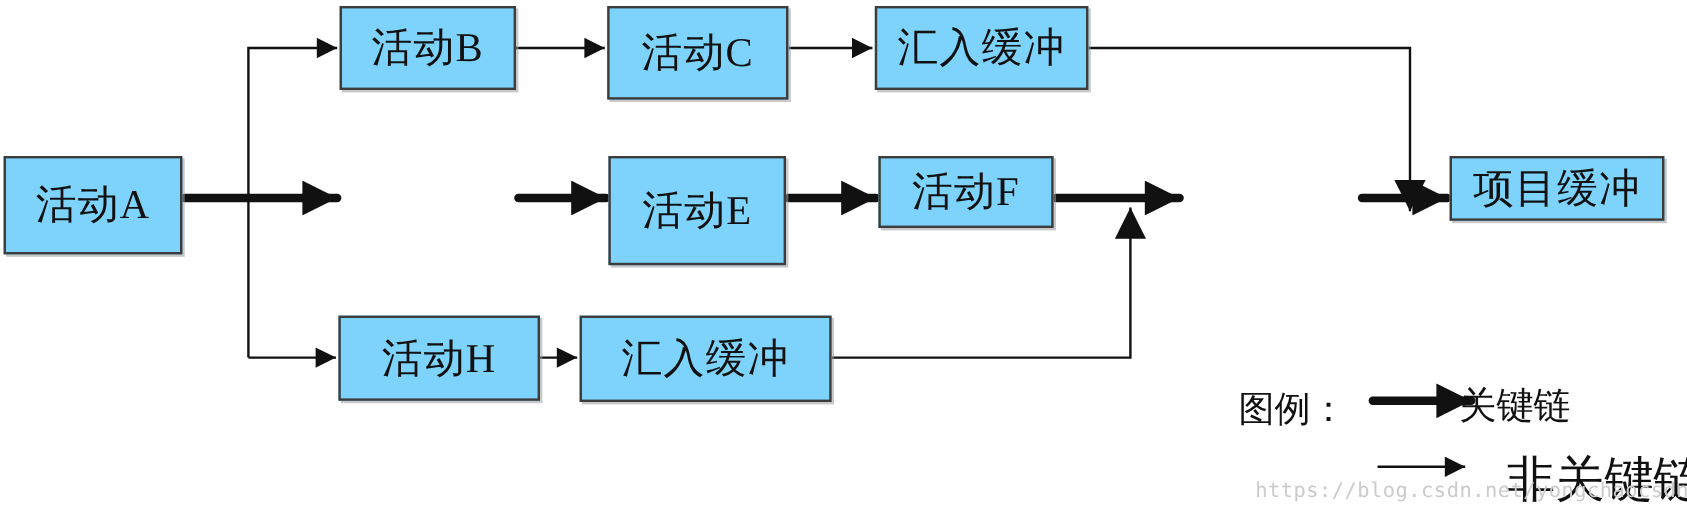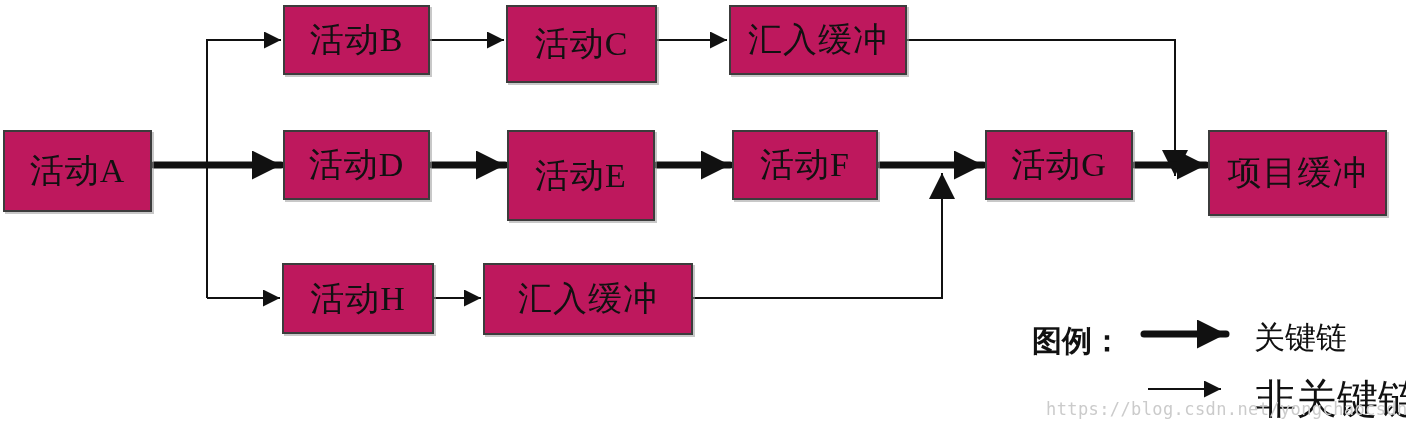--- a/index.html
+++ b/index.html
@@ -7,21 +7,21 @@
     position:relative;
     width:1406px;height:431px;
     background:#fff;
     font-family:"Liberation Serif","DejaVu Serif",serif;
     overflow:hidden;
   }
   #wires{position:absolute;left:0;top:0;width:1406px;height:431px;}
   .node{
     position:absolute;
     box-sizing:border-box;
-    background:#be185d;
+    background:#7dd3fc;
     border:2px solid #3c3c3c;
     box-shadow:2px 2px 0 rgba(155,155,155,.55);
     display:flex;align-items:center;justify-content:center;
     font-size:34px;color:#111;
     letter-spacing:1px;
     white-space:nowrap;
   }
   .legend-text{
     position:absolute;
     color:#111;
@@ -78,33 +78,31 @@
   </svg>
 
   <div class="node" style="left:3px;top:130px;width:149px;height:82px">活动A</div>
 
   <div class="node" style="left:283px;top:5px;width:147px;height:70px">活动B</div>
 
   <div class="node" style="left:506px;top:5px;width:151px;height:78px">活动C</div>
 
   <div class="node" style="left:729px;top:5px;width:178px;height:70px">汇入缓冲</div>
 
-  <div class="node" style="left:283px;top:130px;width:147px;height:70px">活动D</div>
 
   <div class="node" style="left:507px;top:130px;width:148px;height:91px">活动E</div>
 
-  <div class="node" style="left:732px;top:130px;width:146px;height:70px">活动F</div>
+  <div class="node" style="left:732px;top:130px;width:146px;height:60px">活动F</div>
 
-  <div class="node" style="left:985px;top:130px;width:148px;height:70px">活动G</div>
 
-  <div class="node" style="left:1208px;top:130px;width:179px;height:86px">项目缓冲</div>
+  <div class="node" style="left:1208px;top:130px;width:179px;height:54px">项目缓冲</div>
 
-  <div class="node" style="left:282px;top:263px;width:152px;height:71px">活动H</div>
+  <div class="node" style="left:282px;top:263px;width:168px;height:71px">活动H</div>
 
   <div class="node" style="left:483px;top:263px;width:210px;height:72px">汇入缓冲</div>
 
-  <div class="legend-text" style="left:1032px;top:321px;font-weight:bold;">图例：</div>
-  <div class="legend-text" style="left:1254px;top:317px;font-size:31px;">关键链</div>
+  <div class="legend-text" style="left:1032px;top:321px;">图例：</div>
+  <div class="legend-text" style="left:1216px;top:317px;font-size:31px;">关键链</div>
   <div class="legend-text" style="left:1255px;top:372px;font-size:41px;">非关键链</div>
 
   <div class="watermark">https://blog.csdn.net/yongchaocsdn</div>
 
 </div>
 
 </body></html>

